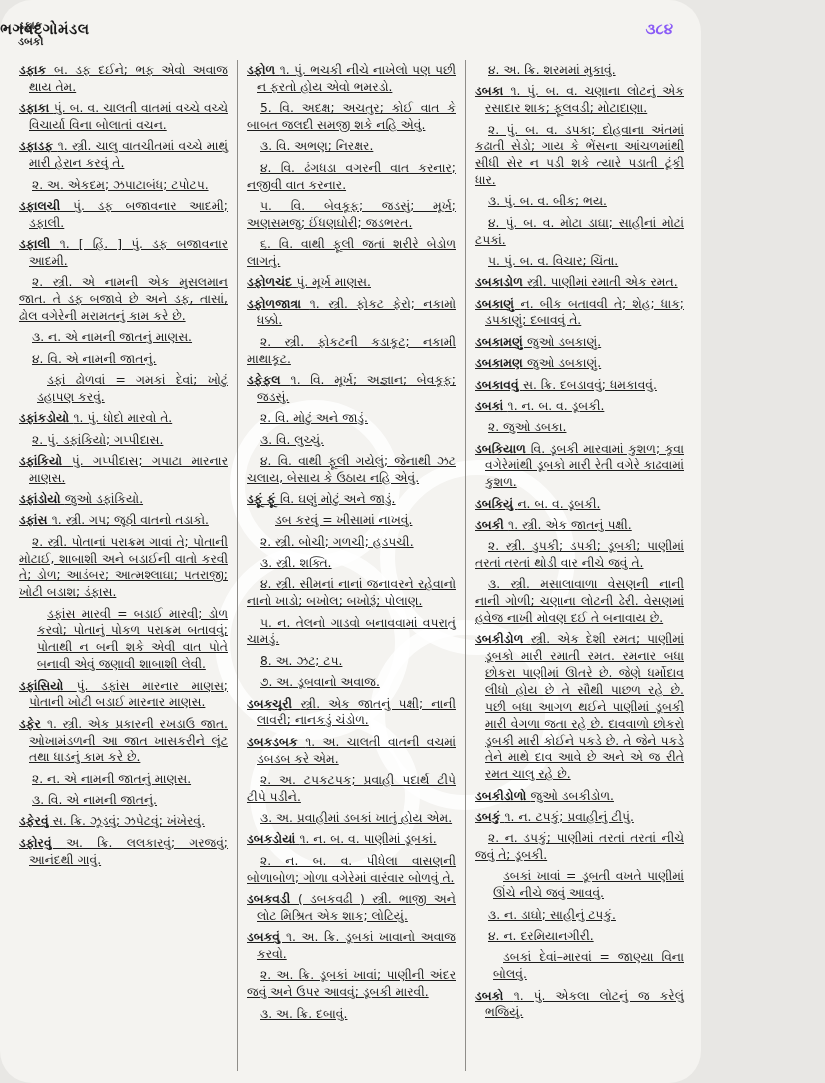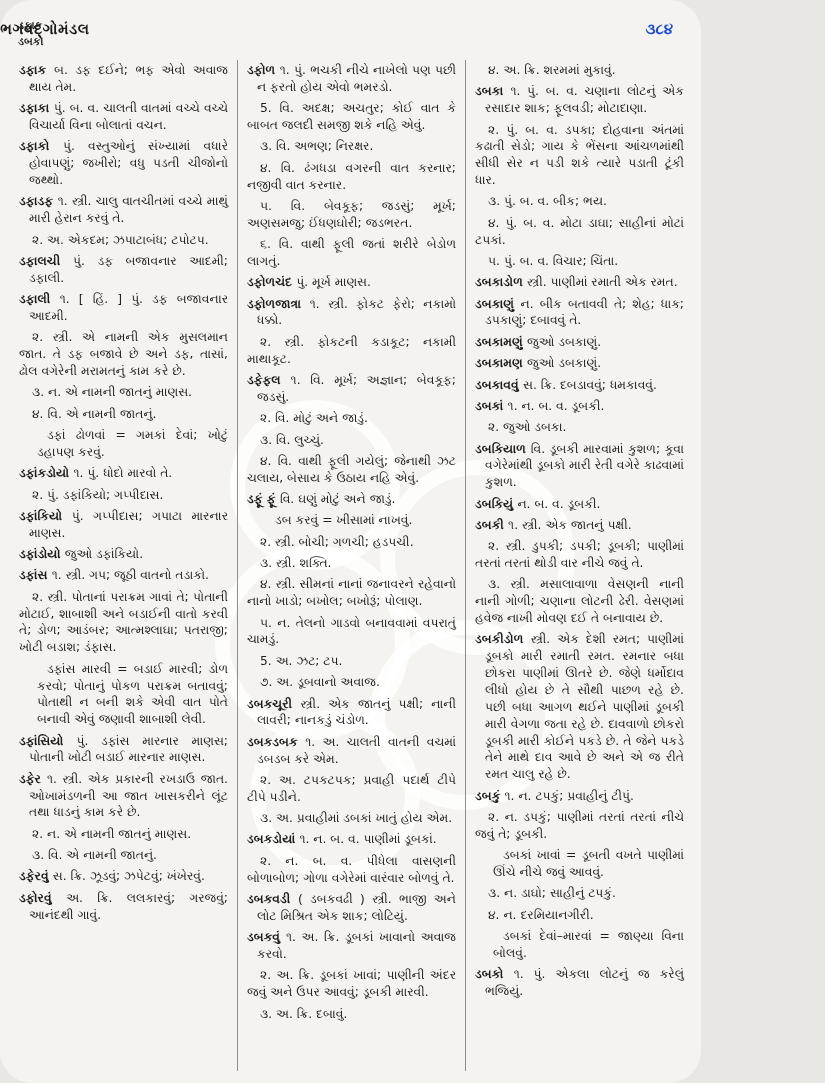--- a/index.html
+++ b/index.html
@@ -24,32 +24,33 @@
     position:absolute;left:18px;top:4px;
     font-size:11px;line-height:1.45;font-weight:700;color:#222;
   }
   .page-title{
     position:absolute;left:0;right:0;top:6px;
     text-align:left;font-size:15px;font-weight:700;color:#1a1a1a;
     letter-spacing:.5px;
   }
   .page-number{
     position:absolute;right:28px;top:6px;
-    font-size:15px;font-weight:700;color:#1d4ed8;
+    font-size:15px;font-weight:700;color:#8b5cf6;
   }
   
   .ring{
     position:absolute;border-radius:50%;
     border:15px solid rgba(255,255,255,.8);
     pointer-events:none;
   }
   
   .columns{
     position:absolute;top:60px;left:10px;right:8px;bottom:12px;
     display:flex;
+    text-decoration:underline;
   }
   .col{
     flex:1 1 0;
     padding:2px 9px 0 9px;
     overflow:hidden;
     font-size:12.3px;
     line-height:1.37;
     text-align:justify;
   }
   .col + .col{border-left:1px solid #8f8d89;}
@@ -76,21 +77,20 @@
       <div>ડબકો</div>
     </div>
     <div class="page-title">ભગવદ્ગોમંડલ</div>
     <div class="page-number">૩૮૪</div>
   </div>
 
   <div class="columns">
     <div class="col">
         <div class="para entry"><span class="headword">ડફાક </span>બ. ડફ દઈને; ભફ એવો અવાજ થાય તેમ.</div>
         <div class="para entry"><span class="headword">ડફાકા </span>પું. બ. વ. ચાલતી વાતમાં વચ્ચે વચ્ચે વિચાર્યા વિના બોલાતાં વચન.</div>
-        <div class="para entry"><span class="headword">ડફાકો </span>પું. વસ્તુઓનું સંખ્યામાં વધારે હોવાપણું; જખીરો; વધુ પડતી ચીજોનો જથ્થો.</div>
         <div class="para entry"><span class="headword">ડફાડફ </span>૧. સ્ત્રી. ચાલુ વાતચીતમાં વચ્ચે માથું મારી હેરાન કરવું તે.</div>
         <div class="para sense">૨. અ. એકદમ; ઝપાટાબંધ; ટપોટપ.</div>
         <div class="para entry"><span class="headword">ડફાલચી </span>પું. ડફ બજાવનાર આદમી; ડફાલી.</div>
         <div class="para entry"><span class="headword">ડફાલી </span>૧. [ હિં. ] પું. ડફ બજાવનાર આદમી.</div>
         <div class="para sense">૨. સ્ત્રી. એ નામની એક મુસલમાન જાત. તે ડફ બજાવે છે અને ડફ, તાસાં, ઢોલ વગેરેની મરામતનું કામ કરે છે.</div>
         <div class="para sense">૩. ન. એ નામની જાતનું માણસ.</div>
         <div class="para sense">૪. વિ. એ નામની જાતનું.</div>
         <div class="para idiom">ડફાં ઢોળવાં = ગમકાં દેવાં; ખોટું ડહાપણ કરવું.</div>
         <div class="para entry"><span class="headword">ડફાંકડોયો </span>૧. પું. ધોદો મારવો તે.</div>
         <div class="para sense">૨. પું. ડફાંકિયો; ગપ્પીદાસ.</div>
@@ -119,21 +119,21 @@
         <div class="para entry"><span class="headword">ડફેફલ </span>૧. વિ. મૂર્ખ; અજ્ઞાન; બેવકૂફ; જડસું.</div>
         <div class="para sense">૨. વિ. મોટું અને જાડું.</div>
         <div class="para sense">૩. વિ. લુચ્ચું.</div>
         <div class="para sense">૪. વિ. વાથી ફૂલી ગયેલું; જેનાથી ઝટ ચલાય, બેસાય કે ઉઠાય નહિ એવું.</div>
         <div class="para entry"><span class="headword">ડફૂં ફૂં </span>વિ. ઘણું મોટું અને જાડું.</div>
         <div class="para idiom">ડબ કરવું = ખીસામાં નાખવું.</div>
         <div class="para sense">૨. સ્ત્રી. બોચી; ગળચી; હડપચી.</div>
         <div class="para sense">૩. સ્ત્રી. શક્તિ.</div>
         <div class="para sense">૪. સ્ત્રી. સીમનાં નાનાં જનાવરને રહેવાનો નાનો ખાડો; બખોલ; બખોરૂં; પોલાણ.</div>
         <div class="para sense">૫. ન. તેલનો ગાડવો બનાવવામાં વપરાતું ચામડું.</div>
-        <div class="para sense">5. અ. ઝટ; ટપ.</div>
+        <div class="para sense">8. અ. ઝટ; ટપ.</div>
         <div class="para sense">૭. અ. ડૂબવાનો અવાજ.</div>
         <div class="para entry"><span class="headword">ડબકચૂરી </span>સ્ત્રી. એક જાતનું પક્ષી; નાની લાવરી; નાનકડું ચંડોળ.</div>
         <div class="para entry"><span class="headword">ડબકડબક </span>૧. અ. ચાલતી વાતની વચમાં ડબડબ કરે એમ.</div>
         <div class="para sense">૨. અ. ટપકટપક; પ્રવાહી પદાર્થ ટીપે ટીપે પડીને.</div>
         <div class="para sense">૩. અ. પ્રવાહીમાં ડબકાં ખાતું હોય એમ.</div>
         <div class="para entry"><span class="headword">ડબકડોયાં </span>૧. ન. બ. વ. પાણીમાં ડૂબકાં.</div>
         <div class="para sense">૨. ન. બ. વ. પીધેલા વાસણની બોળાબોળ; ગોળા વગેરેમાં વારંવાર બોળવું તે.</div>
         <div class="para entry"><span class="headword">ડબકવડી </span>( ડબકવઢી ) સ્ત્રી. ભાજી અને લોટ મિશ્રિત એક શાક; લોટિયું.</div>
         <div class="para entry"><span class="headword">ડબકવું </span>૧. અ. ક્રિ. ડૂબકાં ખાવાનો અવાજ કરવો.</div>
         <div class="para sense">૨. અ. ક્રિ. ડૂબકાં ખાવાં; પાણીની અંદર જવું અને ઉપર આવવું; ડૂબકી મારવી.</div>
@@ -152,20 +152,21 @@
         <div class="para entry"><span class="headword">ડબકામણ </span>જુઓ ડબકાણું.</div>
         <div class="para entry"><span class="headword">ડબકાવવું </span>સ. ક્રિ. દબડાવવું; ધમકાવવું.</div>
         <div class="para entry"><span class="headword">ડબકાં </span>૧. ન. બ. વ. ડૂબકી.</div>
         <div class="para sense">૨. જુઓ ડબકા.</div>
         <div class="para entry"><span class="headword">ડબકિયાળ </span>વિ. ડૂબકી મારવામાં કુશળ; કૂવા વગેરેમાંથી ડૂબકો મારી રેતી વગેરે કાઢવામાં કુશળ.</div>
         <div class="para entry"><span class="headword">ડબકિયું </span>ન. બ. વ. ડૂબકી.</div>
         <div class="para entry"><span class="headword">ડબકી </span>૧. સ્ત્રી. એક જાતનું પક્ષી.</div>
         <div class="para sense">૨. સ્ત્રી. ડુપકી; ડપકી; ડૂબકી; પાણીમાં તરતાં તરતાં થોડી વાર નીચે જવું તે.</div>
         <div class="para sense">૩. સ્ત્રી. મસાલાવાળા વેસણની નાની નાની ગોળી; ચણાના લોટની ઢેરી. વેસણમાં હવેજ નાખી મોવણ દઈ તે બનાવાય છે.</div>
         <div class="para entry"><span class="headword">ડબકીડોળ </span>સ્ત્રી. એક દેશી રમત; પાણીમાં ડૂબકો મારી રમાતી રમત. રમનાર બધા છોકરા પાણીમાં ઊતરે છે. જેણે ધર્મોદાવ લીધો હોય છે તે સૌથી પાછળ રહે છે. પછી બધા આગળ થઈને પાણીમાં ડૂબકી મારી વેગળા જતા રહે છે. દાવવાળો છોકરો ડૂબકી મારી કોઈને પકડે છે. તે જેને પકડે તેને માથે દાવ આવે છે અને એ જ રીતે રમત ચાલુ રહે છે.</div>
+        <div class="para entry"><span class="headword">ડબકીડોળો </span>જુઓ ડબકીડોળ.</div>
         <div class="para entry"><span class="headword">ડબકું </span>૧. ન. ટપકું; પ્રવાહીનું ટીપું.</div>
         <div class="para sense">૨. ન. ડપકું; પાણીમાં તરતાં તરતાં નીચે જવું તે; ડૂબકી.</div>
         <div class="para idiom">ડબકાં ખાવાં = ડૂબતી વખતે પાણીમાં ઊંચે નીચે જવું આવવું.</div>
         <div class="para sense">૩. ન. ડાઘો; સાહીનું ટપકું.</div>
         <div class="para sense">૪. ન. દરમિયાનગીરી.</div>
         <div class="para idiom">ડબકાં દેવાં–મારવાં = જાણ્યા વિના બોલવું.</div>
         <div class="para entry"><span class="headword">ડબકો </span>૧. પું. એકલા લોટનું જ કરેલું ભજિયું.</div>
       </div>
   </div>
 

